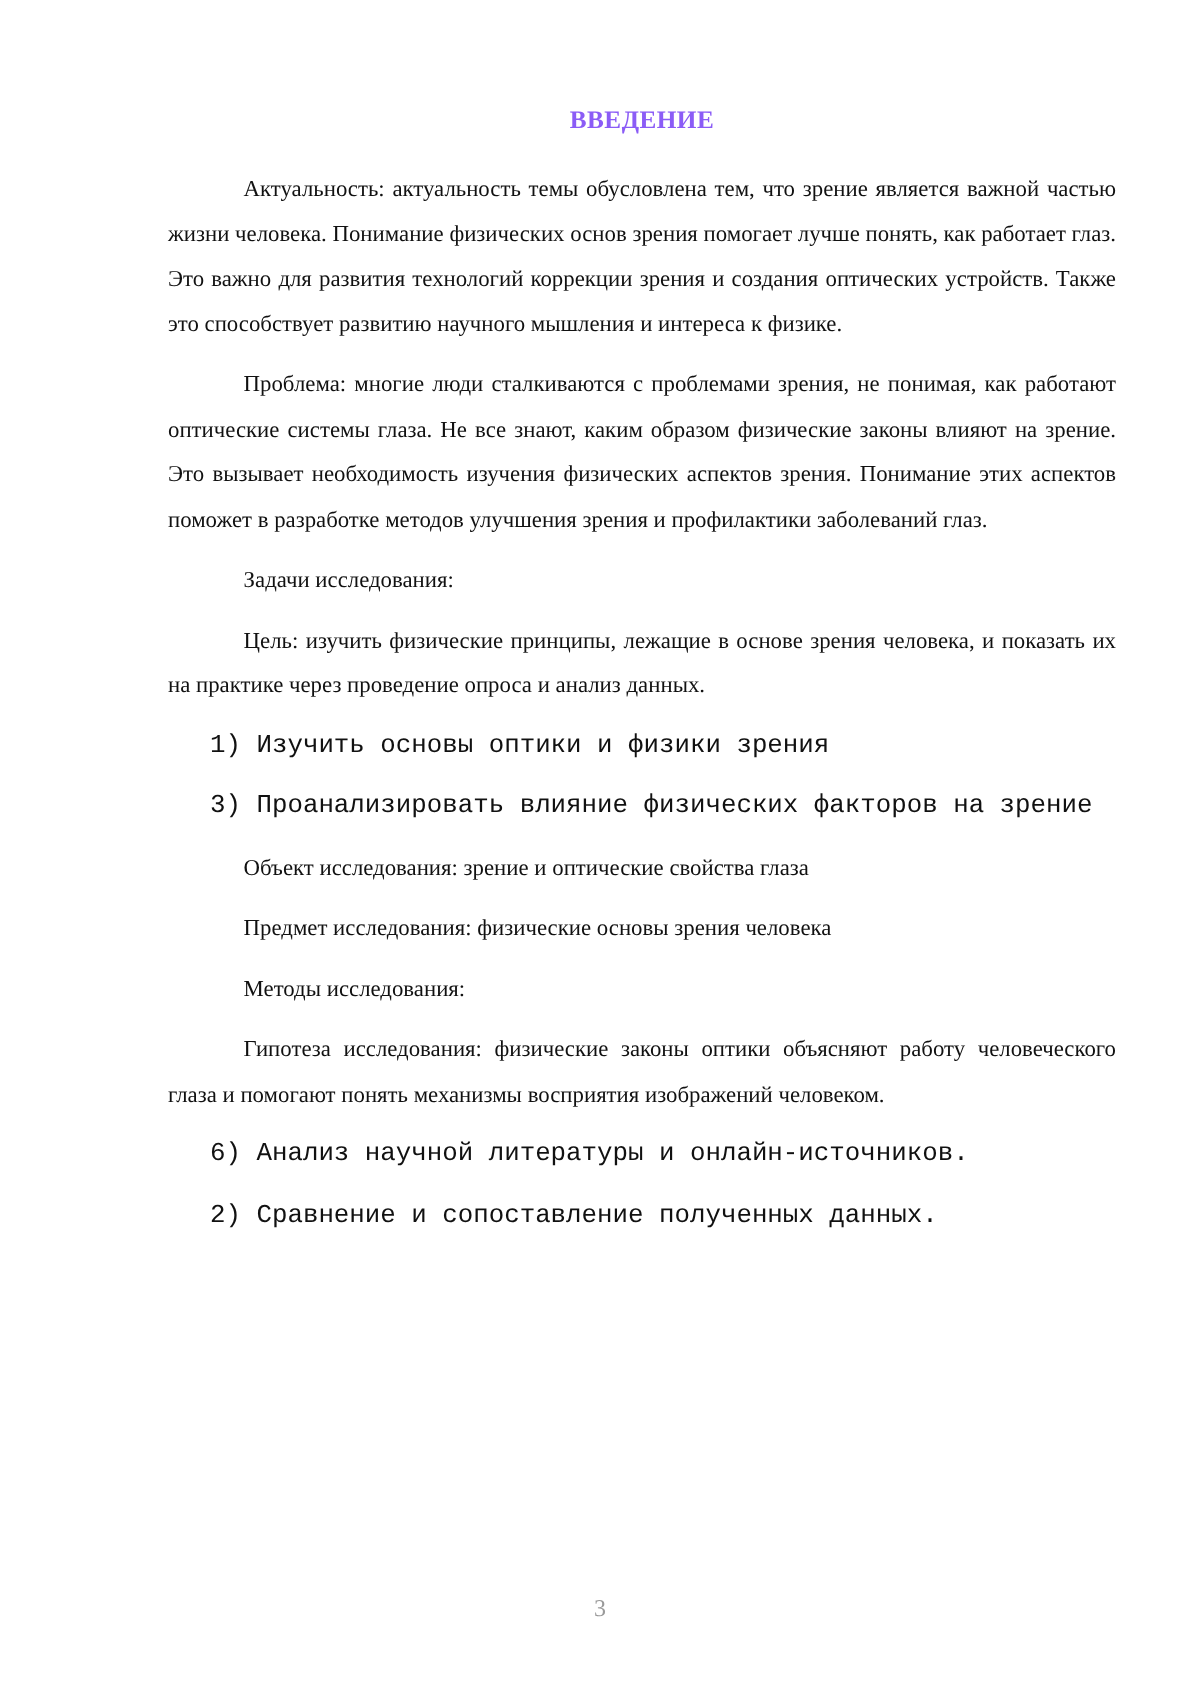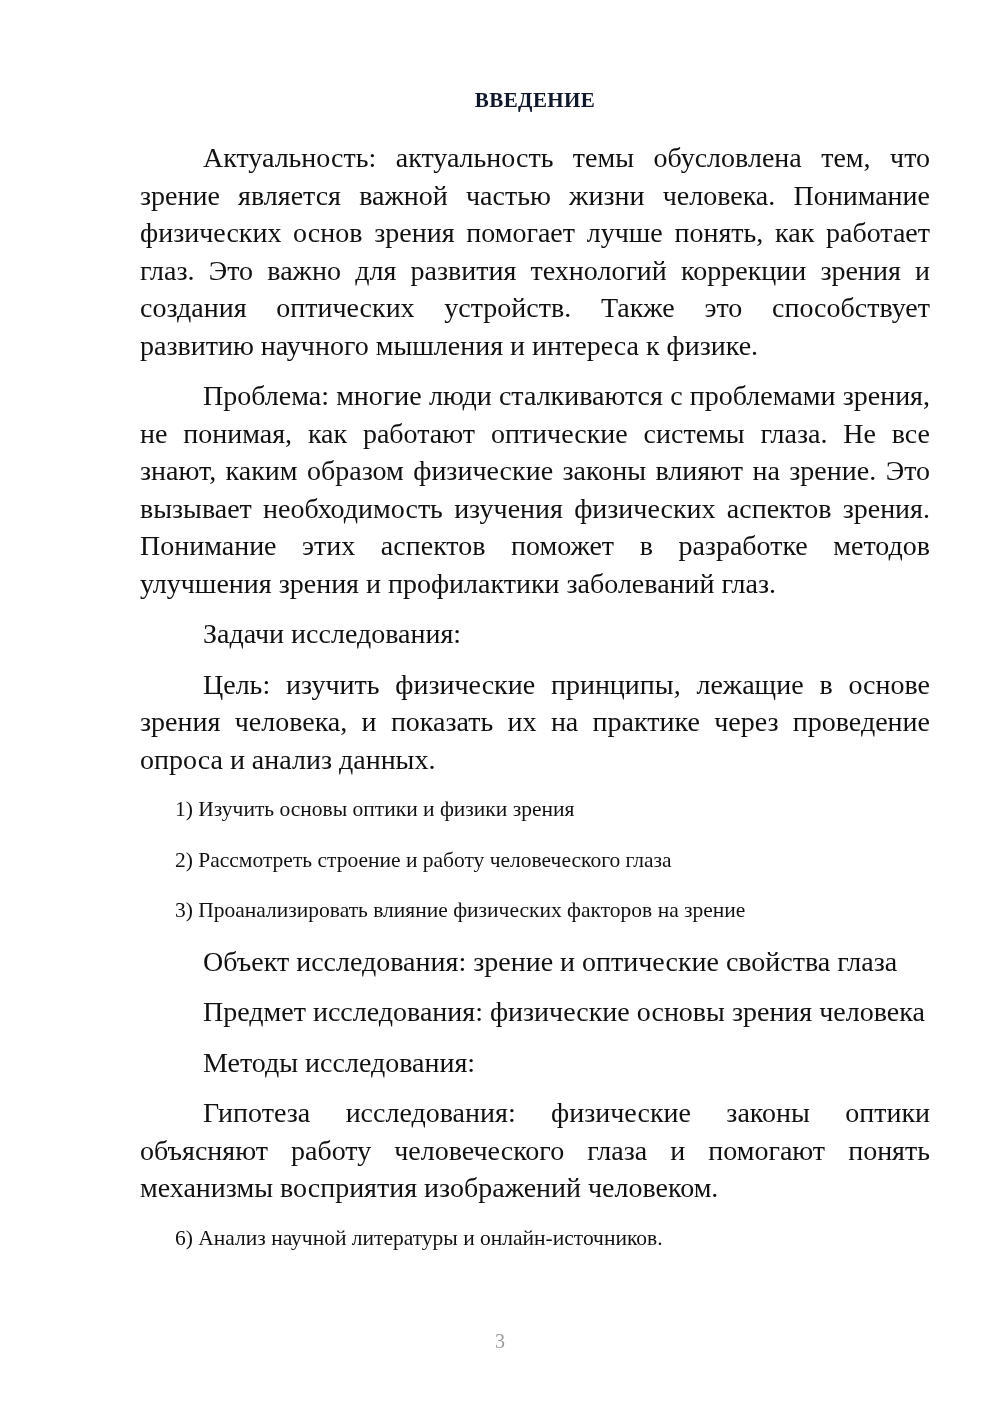--- a/index.html
+++ b/index.html
@@ -25,49 +25,49 @@
     top: 88px;
     width: 790px;
   }
 
   .doc-title {
     font-family: "Liberation Serif", "DejaVu Serif", serif;
     font-size: 21px;
     font-weight: bold;
     text-align: center;
     letter-spacing: 0.4px;
-    color: #0f172a;
+    color: #8b5cf6;
     margin: 0 0 26px 0;
     line-height: 1.2;
   }
 
   .para {
     font-family: "Liberation Serif", "DejaVu Serif", serif;
-    font-size: 28px;
+    font-size: 19px;
     line-height: 37.5px;
     color: #111111;
     text-align: justify;
     text-justify: inter-word;
     text-indent: 63px;
     margin: 0 0 13px 0;
     hyphens: none;
   }
 
   .para:last-child {
     margin-bottom: 0;
   }
 
   
   .para.short {
     text-align: left;
   }
 
   
   .list-line {
-    font-family: Liberation Serif, serif;
+    font-family: Liberation Mono, monospace;
     font-size: 21.5px;
     line-height: 37.5px;
     color: #111111;
     text-align: left;
     margin: 0 0 13px 0;
     padding-left: 35px;
   }
 
   .page-number {
     position: absolute;
@@ -91,30 +91,30 @@
 
     <p class="para">Актуальность: актуальность темы обусловлена тем, что зрение является важной частью жизни человека. Понимание физических основ зрения помогает лучше понять, как работает глаз. Это важно для развития технологий коррекции зрения и создания оптических устройств. Также это способствует развитию научного мышления и интереса к физике.</p>
 
     <p class="para">Проблема: многие люди сталкиваются с проблемами зрения, не понимая, как работают оптические системы глаза. Не все знают, каким образом физические законы влияют на зрение. Это вызывает необходимость изучения физических аспектов зрения. Понимание этих аспектов поможет в разработке методов улучшения зрения и профилактики заболеваний глаз.</p>
 
     <p class="para short">Задачи исследования:</p>
 
     <p class="para">Цель: изучить физические принципы, лежащие в основе зрения человека, и показать их на практике через проведение опроса и анализ данных.</p>
 
     <div class="list-line">1) Изучить основы оптики и физики зрения</div>
-    <div class="list-line">2) Рассмотреть строение и работу человеческого глаза</div>
     <div class="list-line">3) Проанализировать влияние физических факторов на зрение</div>
 
     <p class="para short">Объект исследования: зрение и оптические свойства глаза</p>
 
     <p class="para short">Предмет исследования: физические основы зрения человека</p>
 
     <p class="para short">Методы исследования:</p>
 
     <p class="para">Гипотеза исследования: физические законы оптики объясняют работу человеческого глаза и помогают понять механизмы восприятия изображений человеком.</p>
 
     <div class="list-line">6) Анализ научной литературы и онлайн-источников.</div>
+    <div class="list-line">2) Сравнение и сопоставление полученных данных.</div>
 
   </div>
 
   <div class="page-number">3</div>
 
 </div>
 
 </body></html>

